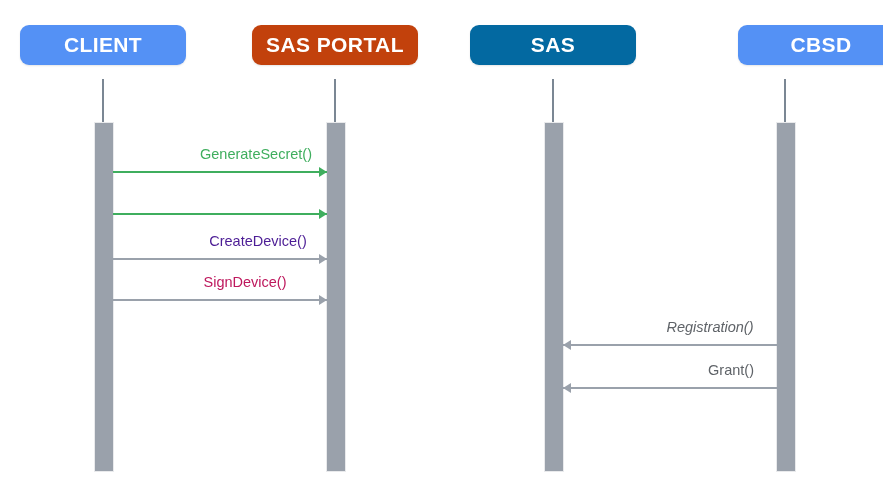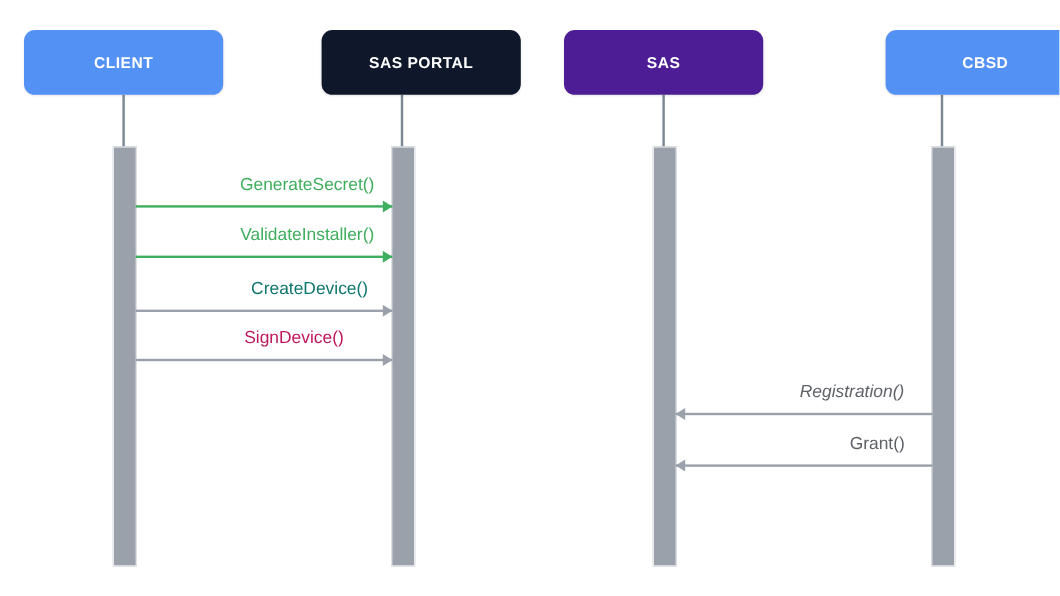--- a/index.html
+++ b/index.html
@@ -25,27 +25,27 @@
   }
   .activation-bar {
     position: absolute;
     width: 18px;
     background: #9aa1ab;
     border: 1px solid #e9eaec;
     box-sizing: content-box;
   }
   .actor-box {
     position: absolute;
-    height: 54px;
+    height: 40px;
     border-radius: 9px;
     display: flex;
     align-items: center;
     justify-content: center;
     color: #ffffff;
-    font-size: 13px;
+    font-size: 21px;
     font-weight: bold;
     letter-spacing: 0.4px;
     box-shadow: 0 1px 2px rgba(0,0,0,0.10);
     user-select: none;
   }
   .msg-label {
     position: absolute;
     font-size: 14.5px;
     white-space: nowrap;
     transform: translateX(-50%);
@@ -74,42 +74,41 @@
 <body>
 
 <div id="canvas" style="background: rgb(255, 255, 255);">
     <div class="lifeline-stem" style="left: 102px; top: 79px; height: 44px; background: rgb(123, 135, 148);"></div>
     <div class="activation-bar" style="left: 94px; top: 122px; height: 348px; background: rgb(154, 161, 171);"></div>
     <div class="actor-box" style="left: 20px; top: 25px; width: 166px; background: rgb(84, 145, 245);">
       <span style="color: rgb(255, 255, 255);">CLIENT</span>
     </div>
     <div class="lifeline-stem" style="left: 334px; top: 79px; height: 44px; background: rgb(123, 135, 148);"></div>
     <div class="activation-bar" style="left: 326px; top: 122px; height: 348px; background: rgb(154, 161, 171);"></div>
-    <div class="actor-box" style="left: 268px; top: 25px; width: 166px; background: #0f172a;">
+    <div class="actor-box" style="left: 252px; top: 25px; width: 166px; background: #c2410c;">
       <span style="color: rgb(255, 255, 255);">SAS PORTAL</span>
     </div>
     <div class="lifeline-stem" style="left: 552px; top: 79px; height: 44px; background: rgb(123, 135, 148);"></div>
     <div class="activation-bar" style="left: 544px; top: 122px; height: 348px; background: rgb(154, 161, 171);"></div>
-    <div class="actor-box" style="left: 470px; top: 25px; width: 166px; background: #4c1d95;">
+    <div class="actor-box" style="left: 470px; top: 25px; width: 166px; background: #0369a1;">
       <span style="color: rgb(255, 255, 255);">SAS</span>
     </div>
     <div class="lifeline-stem" style="left: 784px; top: 79px; height: 44px; background: rgb(123, 135, 148);"></div>
     <div class="activation-bar" style="left: 776px; top: 122px; height: 348px; background: rgb(154, 161, 171);"></div>
     <div class="actor-box" style="left: 738px; top: 25px; width: 166px; background: rgb(84, 145, 245);">
       <span style="color: rgb(255, 255, 255);">CBSD</span>
     </div>
     <div class="msg-line" style="left: 113px; top: 171px; width: 214px; background: rgb(63, 174, 94);"></div>
     <div class="arrow-head right" style="top: 167px; left: 319px; border-left: 8px solid rgb(63, 174, 94);"></div>
     <div class="msg-label" style="left: 220px; top: 146px; color: rgb(63, 174, 94);">GenerateSecret()</div>
     <div class="msg-line" style="left: 113px; top: 213px; width: 214px; background: rgb(63, 174, 94);"></div>
     <div class="arrow-head right" style="top: 209px; left: 319px; border-left: 8px solid rgb(63, 174, 94);"></div>
-    <div class="msg-label" style="left: 220px; top: 188px; color: rgb(63, 174, 94);">ValidateInstaller()</div>
     <div class="msg-line" style="left: 113px; top: 258px; width: 214px; background: rgb(154, 161, 171);"></div>
     <div class="arrow-head right" style="top: 254px; left: 319px; border-left: 8px solid rgb(154, 161, 171);"></div>
-    <div class="msg-label" style="left: 222px; top: 233px; color: #0f766e;">CreateDevice()</div>
+    <div class="msg-label" style="left: 222px; top: 233px; color: #4c1d95;">CreateDevice()</div>
     <div class="msg-line" style="left: 113px; top: 299px; width: 214px; background: rgb(154, 161, 171);"></div>
     <div class="arrow-head right" style="top: 295px; left: 319px; border-left: 8px solid rgb(154, 161, 171);"></div>
     <div class="msg-label" style="left: 209px; top: 274px; color: #be185d;">SignDevice()</div>
     <div class="msg-line" style="left: 563px; top: 344px; width: 214px; background: rgb(154, 161, 171);"></div>
     <div class="arrow-head left" style="top: 340px; left: 563px; border-right: 8px solid rgb(154, 161, 171);"></div>
     <div class="msg-label" style="left: 674px; top: 319px; color: rgb(95, 99, 104); font-style: italic;">Registration()</div>
     <div class="msg-line" style="left: 563px; top: 387px; width: 214px; background: rgb(154, 161, 171);"></div>
     <div class="arrow-head left" style="top: 383px; left: 563px; border-right: 8px solid rgb(154, 161, 171);"></div>
     <div class="msg-label" style="left: 695px; top: 362px; color: rgb(95, 99, 104);">Grant()</div>
   </div>

